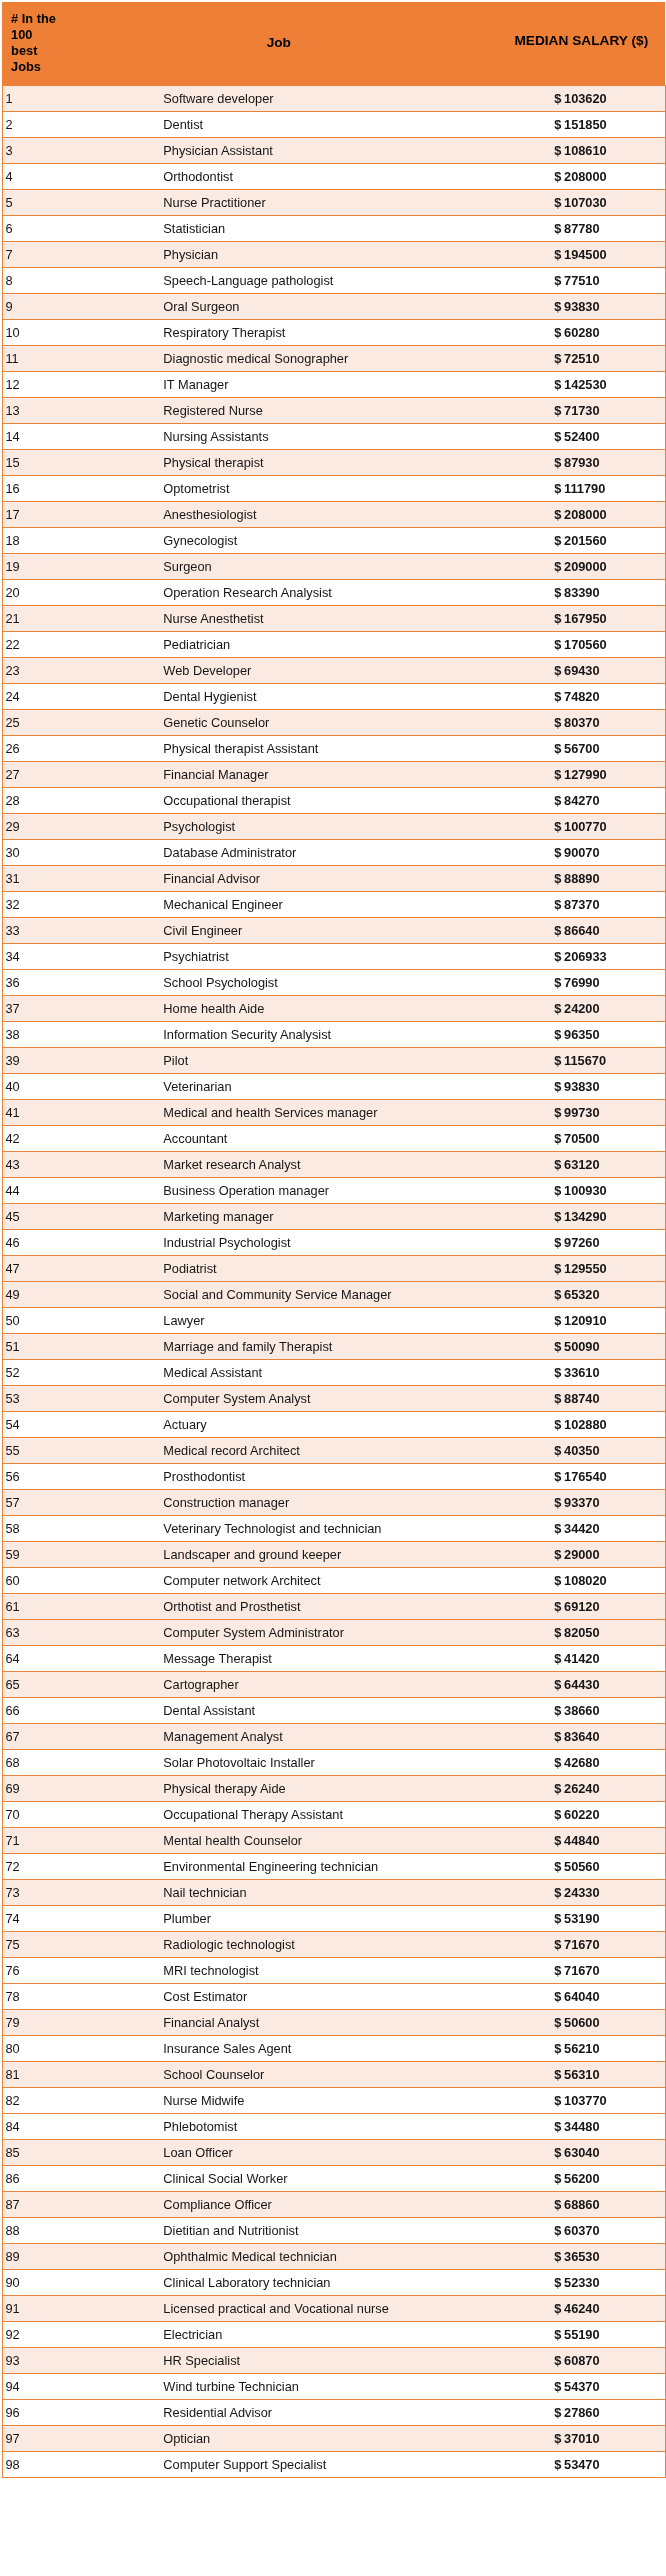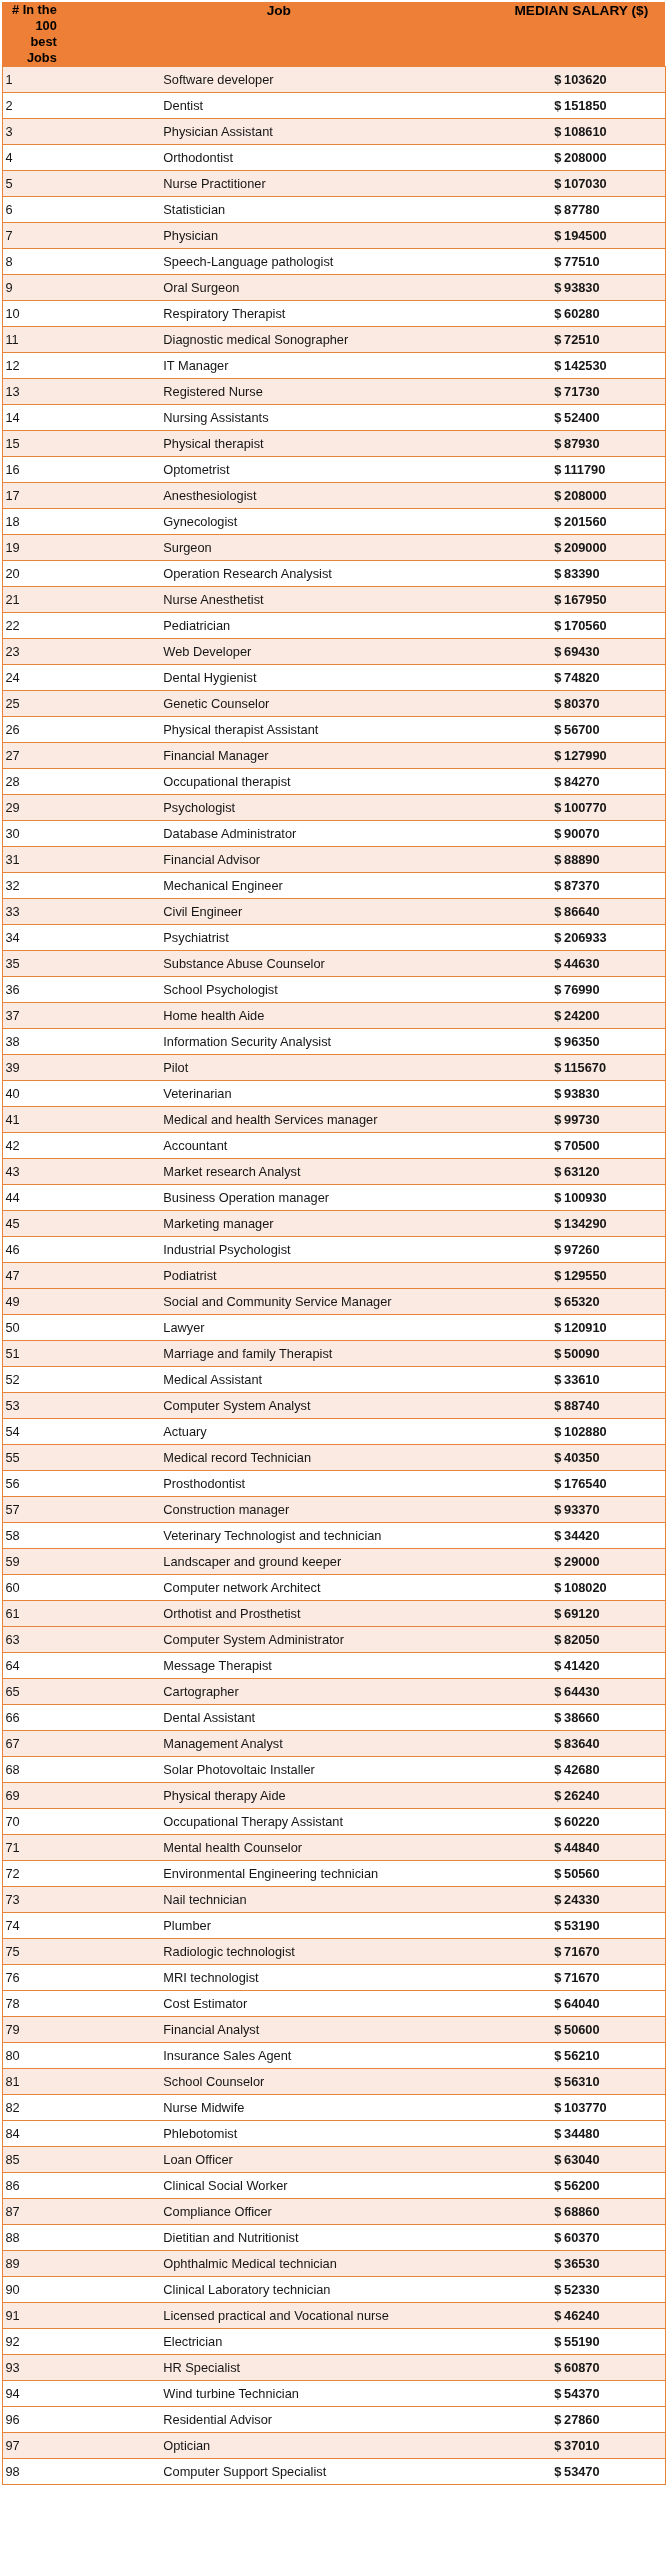--- a/index.html
+++ b/index.html
@@ -31,34 +31,34 @@
     color: #000000;
     font-weight: bold;
     font-size: 13.2px;
     padding: 0;
     height: 51px;
     vertical-align: middle;
     border: none;
     line-height: 1.25;
   }
   th.h-rank {
-    text-align: right;
+    text-align: left;
     padding: 0 3.5px 0 8.8px;
     font-size: 12.8px;
   }
   th.h-job {
     text-align: center;
     font-size: 13.7px;
-    padding-top: 0;
+    padding-top: 32px;
     vertical-align: top;
   }
   th.h-sal {
     text-align: center;
     font-size: 13.7px;
-    padding-top: 0;
+    padding-top: 30px;
     vertical-align: top;
   }
 
   tbody tr {
     height: 25px;
   }
   tbody tr.odd  td { background: #FBEAE2; }
   tbody tr.even td { background: #FFFFFF; }
 
   tbody td {
@@ -273,25 +273,20 @@
         <tr class="odd">
           <td class="rank">33</td>
           <td class="job">Civil Engineer</td>
           <td class="salary"><span class="cur">$</span><span>86640</span></td>
         </tr>
         <tr class="even">
           <td class="rank">34</td>
           <td class="job">Psychiatrist</td>
           <td class="salary"><span class="cur">$</span><span>206933</span></td>
         </tr>
-        <tr class="odd">
-          <td class="rank">35</td>
-          <td class="job">Substance Abuse Counselor</td>
-          <td class="salary"><span class="cur">$</span><span>44630</span></td>
-        </tr>
         <tr class="even">
           <td class="rank">36</td>
           <td class="job">School Psychologist</td>
           <td class="salary"><span class="cur">$</span><span>76990</span></td>
         </tr>
         <tr class="odd">
           <td class="rank">37</td>
           <td class="job">Home health Aide</td>
           <td class="salary"><span class="cur">$</span><span>24200</span></td>
         </tr>
@@ -370,21 +365,21 @@
           <td class="job">Computer System Analyst</td>
           <td class="salary"><span class="cur">$</span><span>88740</span></td>
         </tr>
         <tr class="even">
           <td class="rank">54</td>
           <td class="job">Actuary</td>
           <td class="salary"><span class="cur">$</span><span>102880</span></td>
         </tr>
         <tr class="odd">
           <td class="rank">55</td>
-          <td class="job">Medical record Technician</td>
+          <td class="job">Medical record Architect</td>
           <td class="salary"><span class="cur">$</span><span>40350</span></td>
         </tr>
         <tr class="even">
           <td class="rank">56</td>
           <td class="job">Prosthodontist</td>
           <td class="salary"><span class="cur">$</span><span>176540</span></td>
         </tr>
         <tr class="odd">
           <td class="rank">57</td>
           <td class="job">Construction manager</td>

